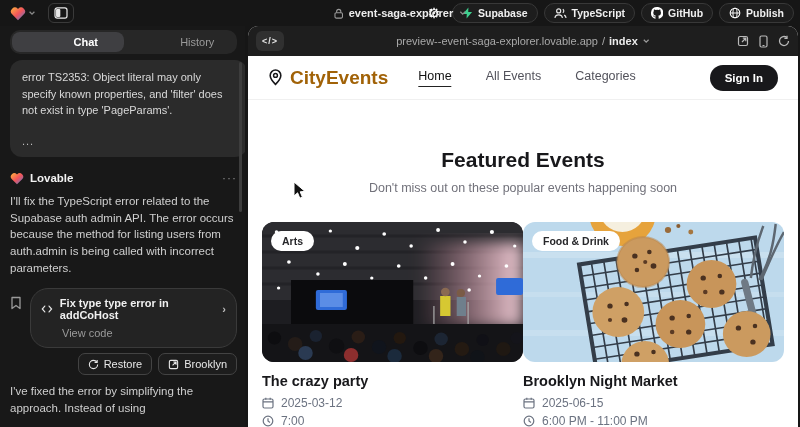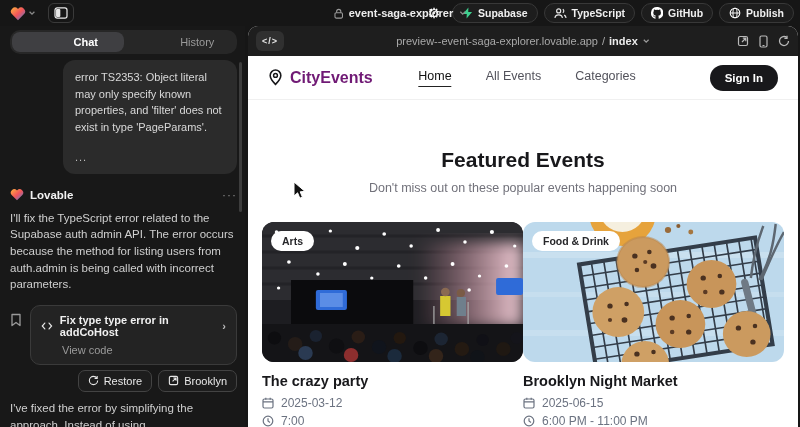--- a/index.html
+++ b/index.html
@@ -26,30 +26,30 @@
     border-radius:7px; cursor:pointer; }
   .gear { font-size:14px; color:#fff; line-height:1; }
 
   
   .sidebar { position:absolute; top:26px; left:0; width:245px; bottom:0;
     background:#181818; overflow:hidden; padding:4px 8px 0 10px; color:#d6d6d6; }
   .tabs { display:flex; background:#272727; border-radius:10px; padding:2px; height:24px; }
   .tab { flex:1; display:flex; align-items:center; justify-content:center;
     font-size:11px; color:#9a9a9a; border-radius:8px; cursor:pointer;padding-left:36px; }
   .tab.active { background:#3f3f42; color:#fff; font-weight:600; }
-  .bubble { margin:6px 0 0 auto; width:174px; background:#2b2b2b; border-radius:12px;
+  .bubble { margin:6px 0 0 auto; width:237px; background:#2b2b2b; border-radius:12px;
     padding:9px 12px 8px; font-size:11px; line-height:1.5; color:#d9d9d9; }
   .bubble .more { display:block; margin-top:14px; color:#bdbdbd; letter-spacing:1px; }
   .lov-head { display:flex; align-items:center; gap:6px; margin-top:14px; }
   .lov-head .name { font-size:11.5px; font-weight:700; color:#f2f2f2; }
   .lov-head .dots { margin-left:auto; color:#8a8a8a; font-size:12px; letter-spacing:1px; cursor:pointer; }
   .para { margin-top:8px; font-size:11.5px; line-height:1.45; color:#cfcfcf; }
   .tool-row { display:flex; align-items:flex-start; gap:8px; margin-top:12px; }
   .bookmark { margin-top:8px; flex:0 0 auto; }
-  .tool-card { flex:1; background:#232323; border:1px solid #3a3a3a; border-radius:10px;
+  .tool-card { flex:1; background:#232323; border:1px solid #3a3a3a; border-radius:18px;
     padding:8px 10px; }
   .tool-title { display:flex; align-items:center; gap:7px; font-size:11px; font-weight:600; color:#f0f0f0; }
   .tool-title .arrow { margin-left:auto; color:#bdbdbd; }
   .tool-sub { margin:6px 0 0 21px; font-size:11px; color:#9a9a9a; }
   .btn-row { display:flex; justify-content:flex-end; gap:6px; margin-top:5px; }
   .sb-btn { display:flex; align-items:center; gap:5px; height:22px; padding:0 9px;
     background:#1d1d1d; border:1px solid #434343; border-radius:7px;
     font-size:11px; color:#e8e8e8; cursor:pointer; }
   .scroll-thumb { position:absolute; right:3px; top:36px; width:3px; height:150px;
     background:#3d3d3d; border-radius:2px; }
@@ -63,21 +63,21 @@
     font-size:9px; font-weight:700; letter-spacing:1px; cursor:pointer; }
   .url { position:absolute; left:50%; transform:translateX(-50%); display:flex; gap:4px;
     align-items:center; font-size:11px; color:#a9a9a9; white-space:nowrap; }
   .url .page { color:#ededed; font-weight:600; }
   .chrome-right { margin-left:auto; display:flex; align-items:center; gap:10px; }
   .chrome-right .cicon { cursor:pointer; display:flex; }
 
   
   .app-header { height:44px; display:flex; align-items:center; padding:0 20px;
     border-bottom:1px solid #f0f0f0; position:relative; }
-  .brand { display:flex; align-items:center; gap:7px; font-size:16px; font-weight:700; color:#701a75; }
+  .brand { display:flex; align-items:center; gap:7px; font-size:19px; font-weight:700; color:#a16207; }
   .nav { position:absolute; left:50%; transform:translateX(-50%); display:flex; gap:26px;
     font-size:12.5px; color:#52525b; }
   .nav .nav-item { cursor:pointer;margin-left:8px; }
   .nav .active { color:#111; border-bottom:1.5px solid #222; padding-bottom:3px; }
   .signin { margin-left:auto; background:#18181b; color:#fff; font-size:11.5px; font-weight:600;
     padding:7px 15px; border-radius:999px; border:none; cursor:pointer; }
   .hero { text-align:center; padding-top:48px; }
   .hero h2 { font-size:21px; font-weight:700; color:#18181b; }
   .hero p { margin-top:9px; font-size:12.5px; color:#71717a; }
   .cards { display:grid; grid-template-columns:1fr 1fr; padding:5px 14px; margin-top:22px; }

